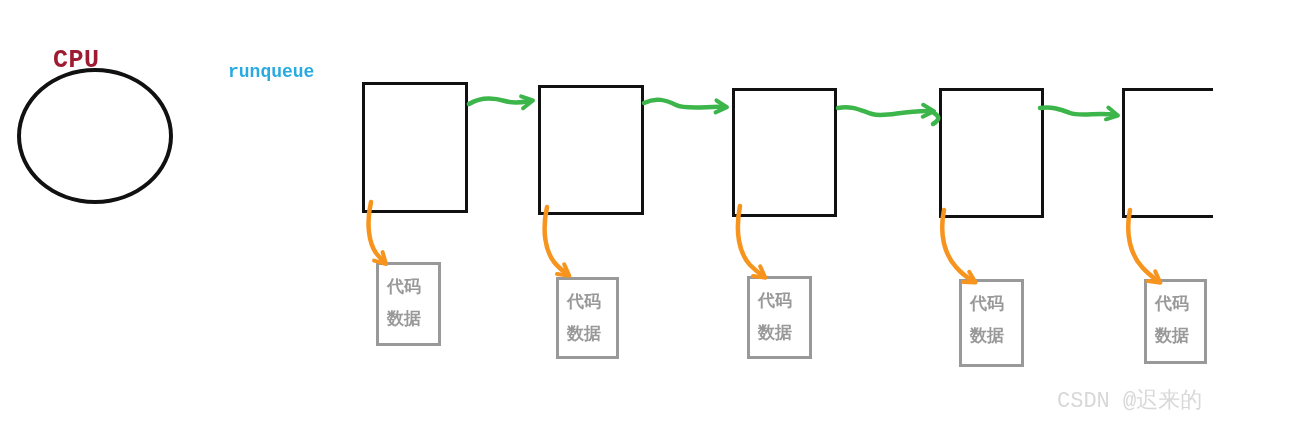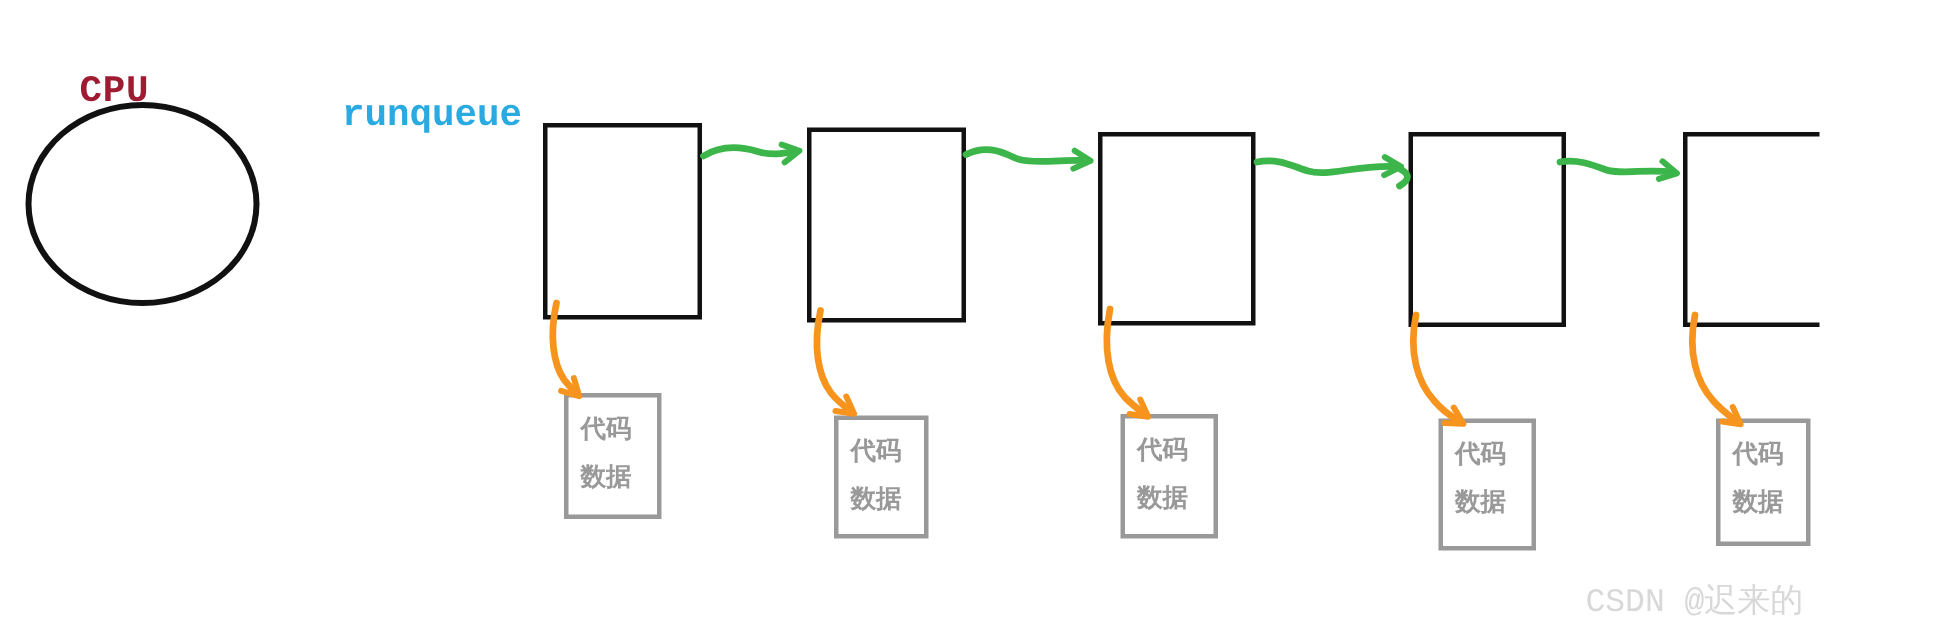--- a/index.html
+++ b/index.html
@@ -27,21 +27,21 @@
   }
   .cpu-circle{
     position:absolute;left:17px;top:68px;
     width:148px;height:128px;
     border:4px solid var(--box-black);
     border-radius:50%;
     background:transparent;
   }
   .runqueue-label{
     position:absolute;left:228px;top:62px;
-    font-size:25px;font-weight:bold;color:var(--runqueue-blue);
+    font-size:18px;font-weight:bold;color:var(--runqueue-blue);
   }
   .ptr-label{
     position:absolute;left:351px;top:43px;
     font-size:21px;font-weight:bold;color:var(--label-dark-red);
   }
   .task-box{
     position:absolute;
     border:3px solid var(--box-black);
     background:var(--bg-white);
   }

